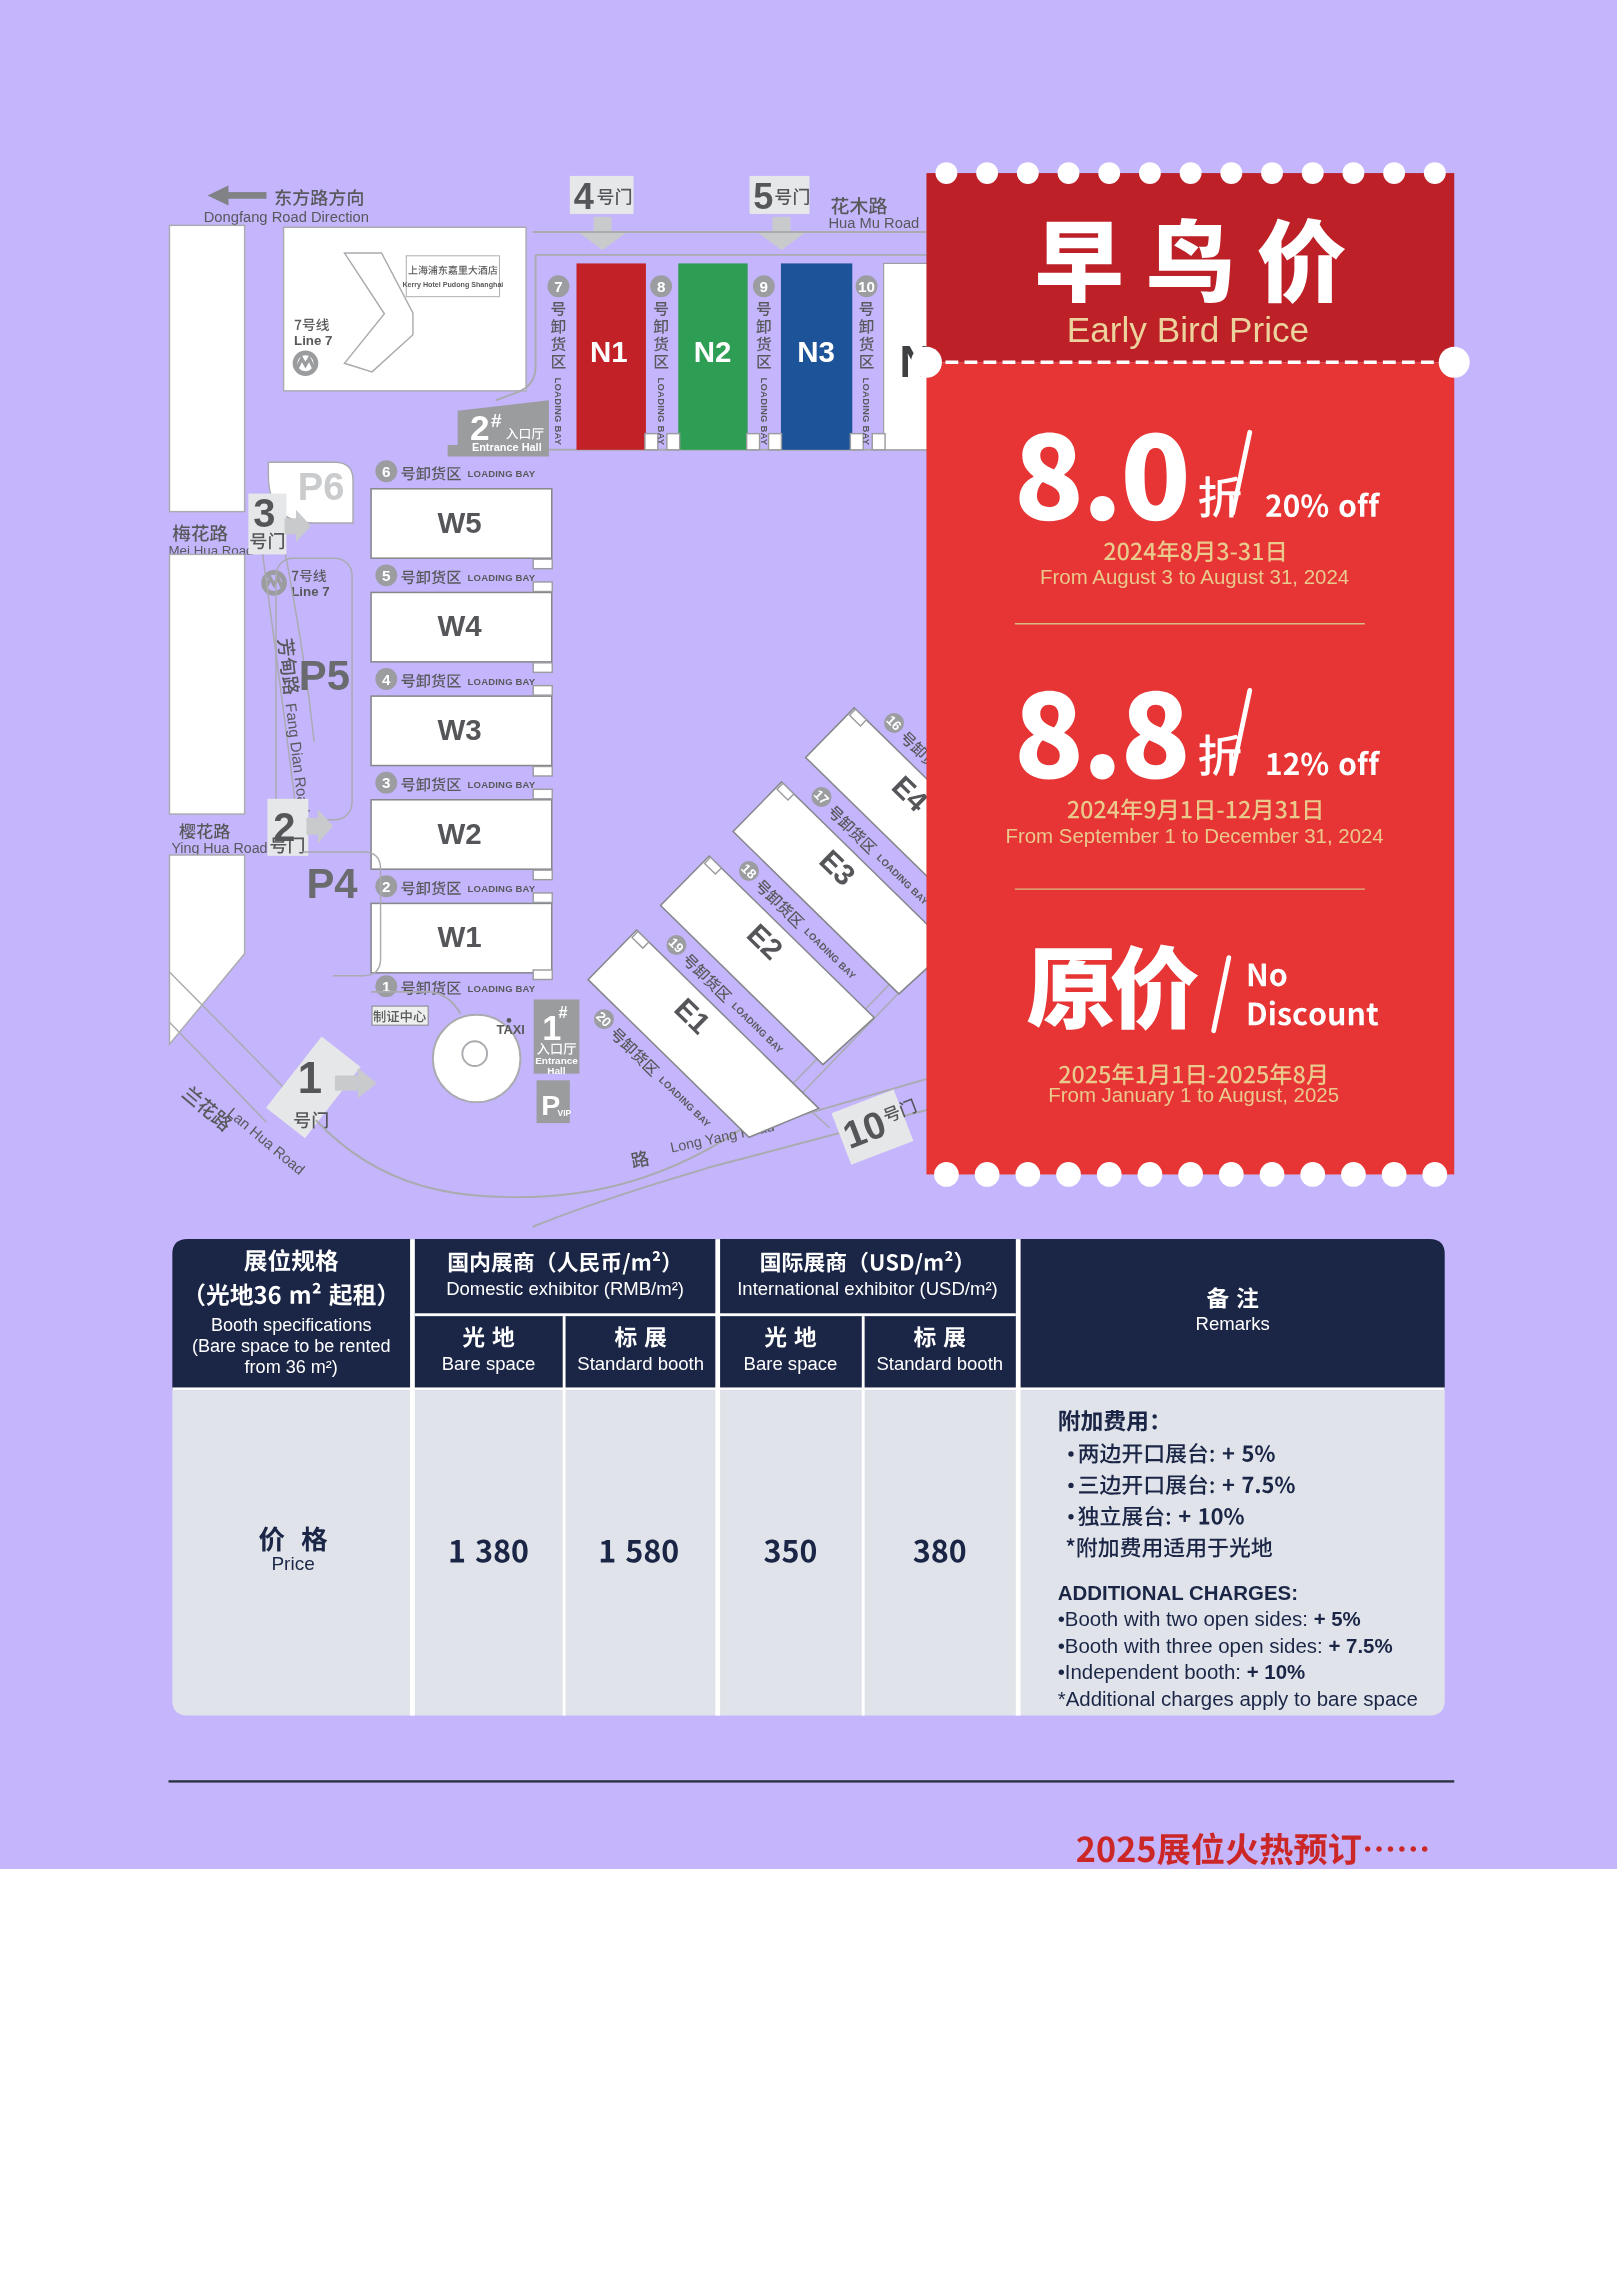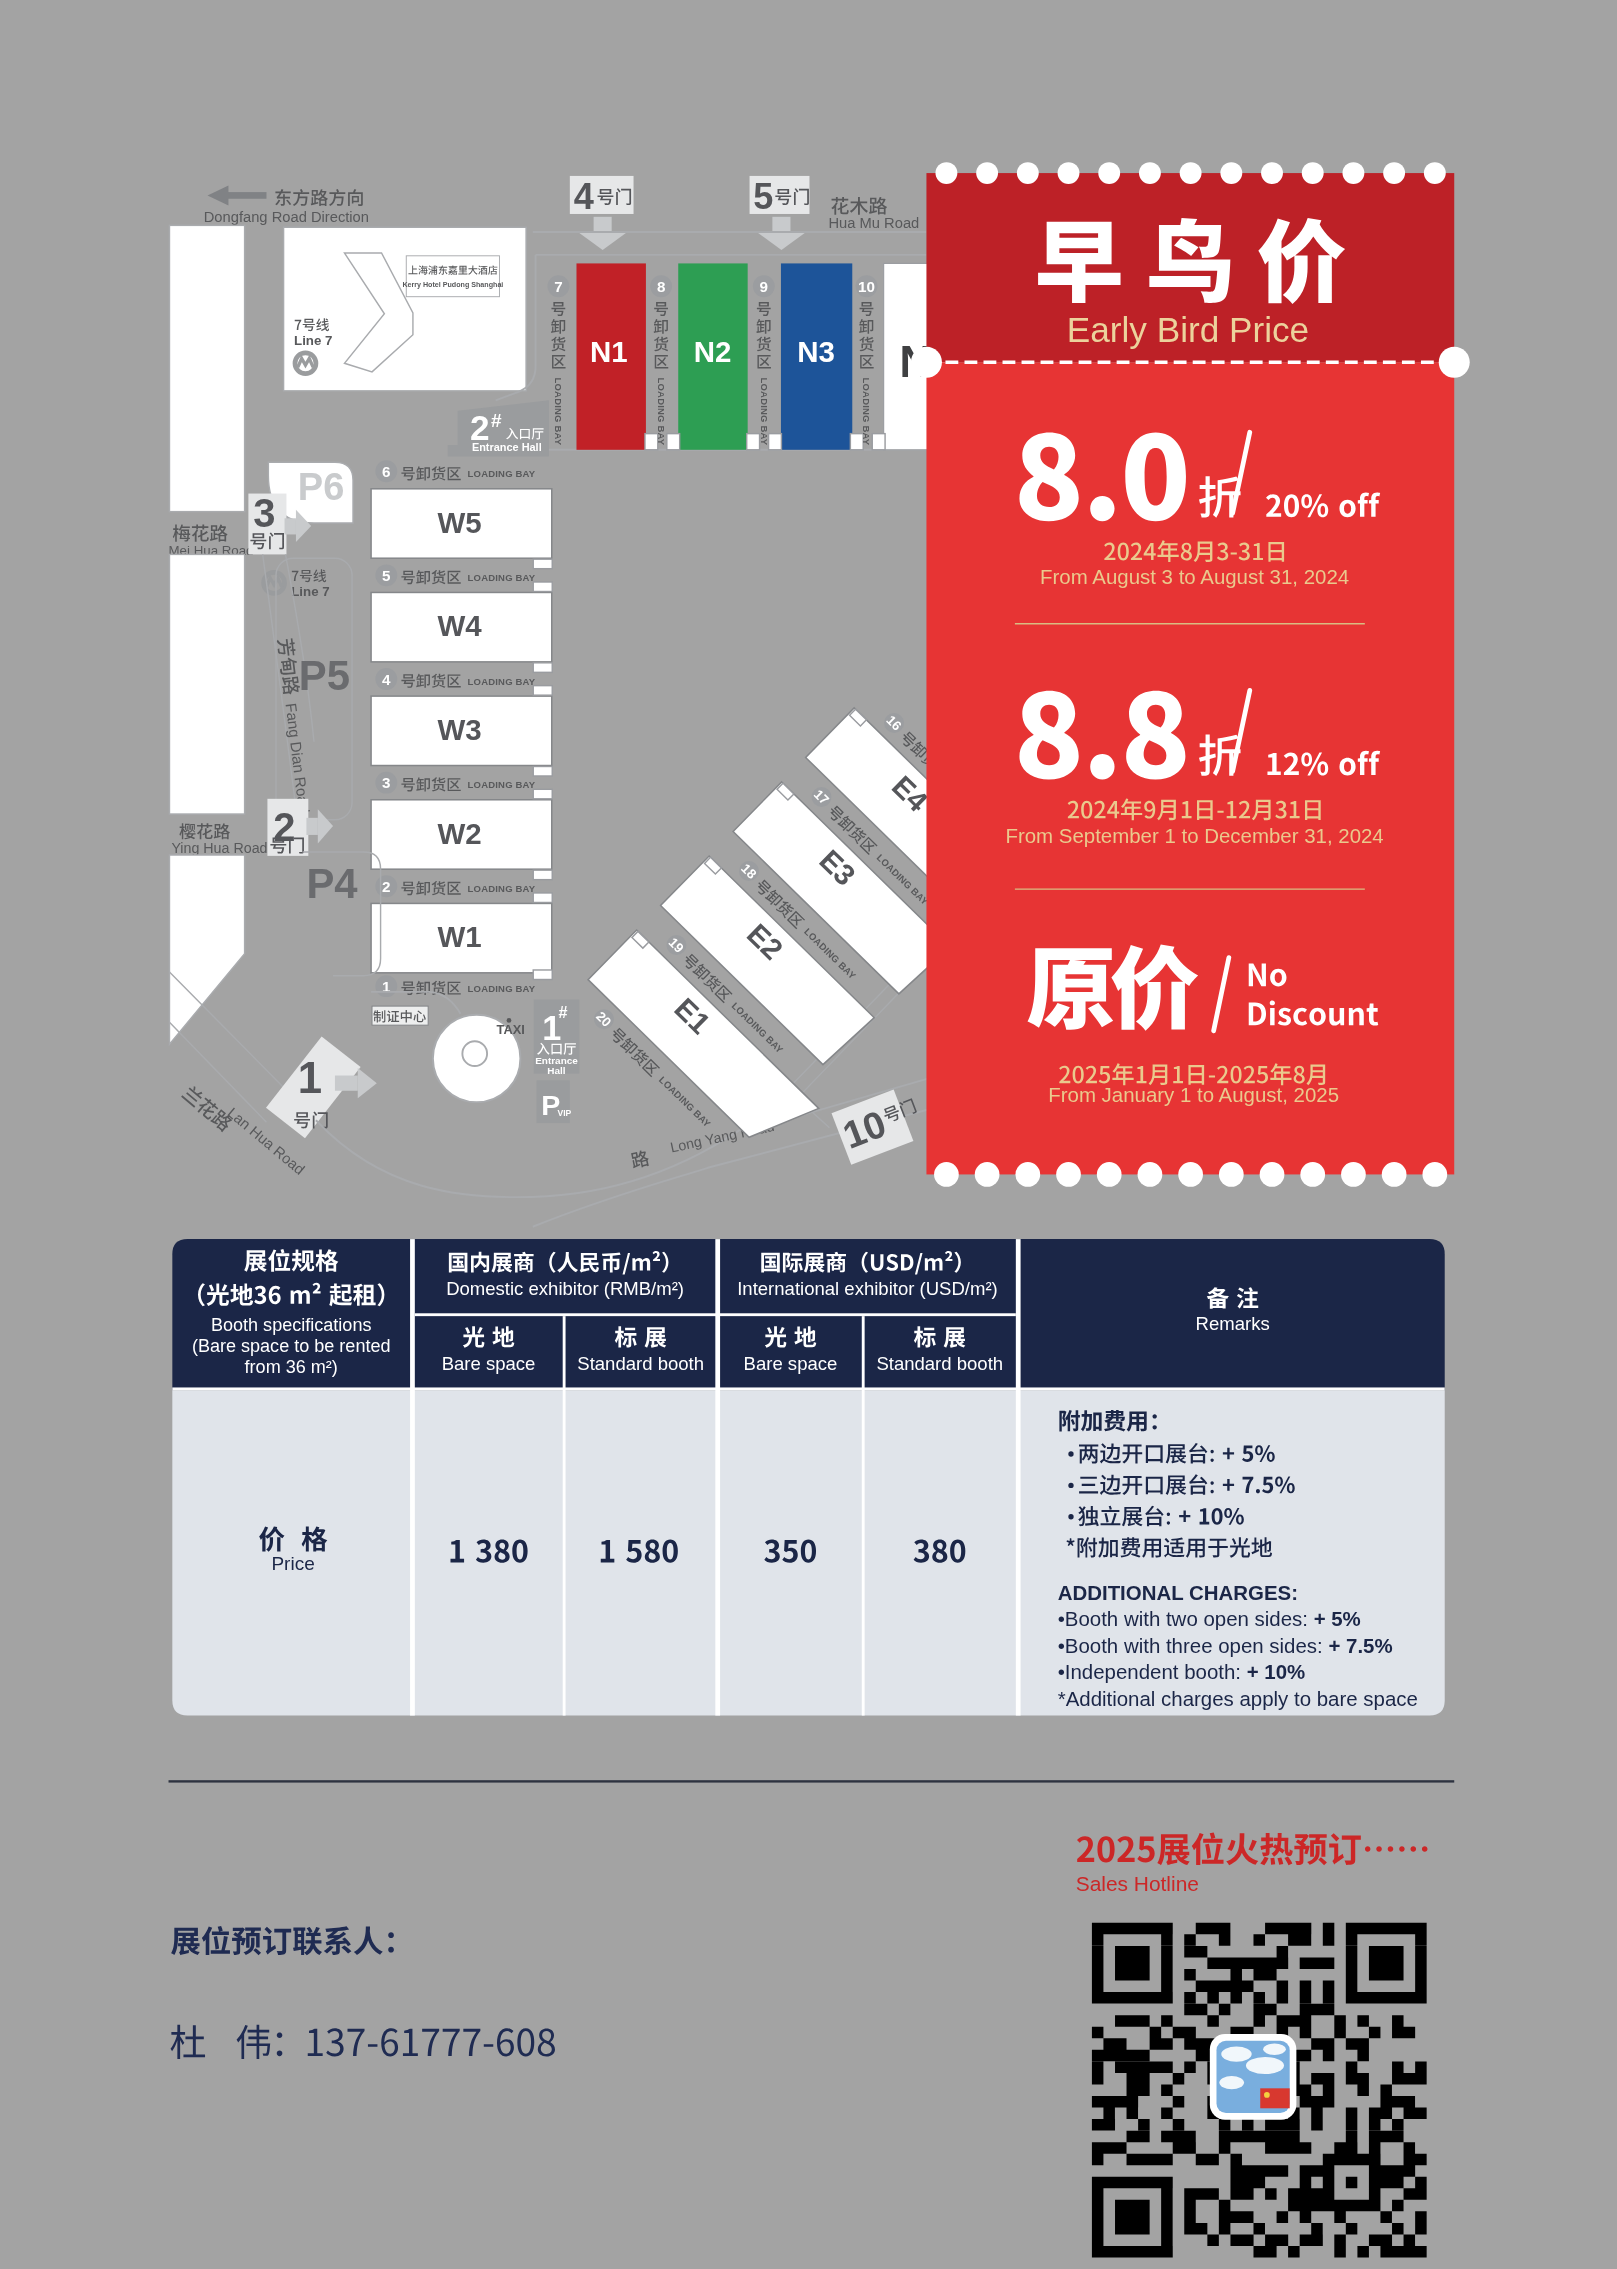--- a/index.html
+++ b/index.html
@@ -1,14 +1,14 @@
 <!DOCTYPE html>
 <html style="font-size:15px"><head><meta charset="utf-8"><style>
 html,body{margin:0;padding:0;background:#fff}
-.page{position:relative;width:1618px;height:2269px;background:#a3a3a3;overflow:hidden}
+.page{position:relative;width:1618px;height:1869px;background:#c4b5fd;overflow:hidden}
 text{font-family:"Liberation Sans",sans-serif}
 </style></head><body>
 <div class="page">
 <svg width="1618" height="2269" viewBox="0 0 1701 2386">
 <defs>
 <path id="hx" d="M4.4 -11.6H11.5V-9.7H4.4ZM2.9 -12.9V-8.4H13.1V-12.9ZM0.9 -7.1V-5.7H4.1C3.8 -4.7 3.4 -3.6 3.1 -2.8H11.4C11.1 -1.3 10.8 -0.5 10.5 -0.2C10.3 -0.1 10.1 -0.1 9.7 -0.1C9.2 -0.1 8 -0.1 6.9 -0.2C7.2 0.2 7.4 0.8 7.5 1.3C8.6 1.3 9.6 1.3 10.2 1.3C10.9 1.3 11.3 1.2 11.8 0.8C12.4 0.3 12.7 -0.9 13.1 -3.5C13.1 -3.8 13.2 -4.2 13.2 -4.2H5.3L5.8 -5.7H15V-7.1Z M18.8 -13.6C18.4 -12 17.6 -10.4 16.7 -9.5C17 -9.3 17.6 -8.8 17.8 -8.6C18.3 -9.1 18.7 -9.8 19.1 -10.5H20.2V-8.4H16.7V-7.1H20.2V-1.5L18.9 -1.3V-6H17.6V-1.1L16.5 -0.9L16.7 0.6C18.8 0.2 21.8 -0.3 24.6 -0.8L24.6 -2.2L21.6 -1.7V-4.1H24.1V-5.4H21.6V-7.1H24.6V-8.4H21.6V-10.5H24.3V-11.8H19.7C19.9 -12.3 20 -12.8 20.1 -13.2ZM25.1 -12.6V1.3H26.6V-11.1H29.4V-2.9C29.4 -2.7 29.3 -2.7 29.1 -2.7C28.9 -2.7 28.2 -2.6 27.5 -2.7C27.7 -2.3 28 -1.6 28 -1.1C29 -1.1 29.8 -1.1 30.2 -1.4C30.8 -1.7 30.9 -2.2 30.9 -2.9V-12.6Z M39.2 -4.8V-3.4C39.2 -2.3 38.7 -0.8 32.9 0.1C33.3 0.4 33.7 1 33.9 1.3C39.9 0.1 40.8 -1.8 40.8 -3.4V-4.8ZM40.5 -1C42.4 -0.4 45 0.6 46.3 1.3L47.2 0.1C45.8 -0.6 43.2 -1.5 41.3 -2ZM34.9 -6.7V-1.6H36.4V-5.3H43.7V-1.8H45.3V-6.7ZM40.2 -13.4V-11.1C39.4 -10.9 38.6 -10.8 37.9 -10.6C38.1 -10.3 38.3 -9.8 38.3 -9.5L40.2 -9.9V-9.4C40.2 -8 40.7 -7.6 42.5 -7.6C42.8 -7.6 44.8 -7.6 45.2 -7.6C46.6 -7.6 47.1 -8.1 47.2 -9.9C46.8 -10 46.2 -10.2 45.9 -10.4C45.8 -9.1 45.7 -8.9 45.1 -8.9C44.7 -8.9 43 -8.9 42.6 -8.9C41.9 -8.9 41.7 -8.9 41.7 -9.4V-10.2C43.6 -10.7 45.5 -11.3 46.9 -12L45.9 -13.1C44.9 -12.5 43.4 -12 41.7 -11.5V-13.4ZM37.1 -13.6C36 -12.2 34.3 -11 32.6 -10.2C32.9 -9.9 33.4 -9.4 33.7 -9.1C34.3 -9.4 34.9 -9.8 35.5 -10.3V-7.3H37.1V-11.6C37.6 -12.1 38.1 -12.6 38.5 -13.1Z M62.9 -12.7H49.5V0.9H63.3V-0.6H50.9V-11.3H62.9ZM52.2 -9.2C53.3 -8.2 54.7 -7.1 55.9 -5.9C54.6 -4.7 53.1 -3.5 51.6 -2.7C51.9 -2.4 52.5 -1.8 52.8 -1.5C54.2 -2.4 55.7 -3.6 57 -4.9C58.4 -3.7 59.6 -2.5 60.3 -1.5L61.5 -2.6C60.7 -3.6 59.4 -4.8 58 -6C59.2 -7.3 60.2 -8.6 61 -10L59.6 -10.6C58.9 -9.3 58 -8.1 56.9 -7C55.7 -8.1 54.4 -9.2 53.2 -10Z"></path>
 <path id="vx" d="M-3.7 -11.9H3.6V-10H-3.7ZM-5.3 -13.3V-8.6H5.3V-13.3ZM-7.3 -7.3V-5.9H-4C-4.4 -4.9 -4.8 -3.7 -5.1 -2.9H3.5C3.2 -1.3 2.9 -0.5 2.5 -0.2C2.3 -0.1 2.1 -0.1 1.7 -0.1C1.3 -0.1 0 -0.1 -1.1 -0.2C-0.8 0.2 -0.6 0.8 -0.5 1.3C0.6 1.4 1.7 1.4 2.3 1.3C3 1.3 3.4 1.2 3.9 0.8C4.5 0.3 4.9 -1 5.2 -3.6C5.3 -3.9 5.3 -4.3 5.3 -4.3H-2.8L-2.3 -5.9H7.2V-7.3Z M-5.4 4.5C-5.8 6.1 -6.6 7.7 -7.6 8.7C-7.2 8.9 -6.6 9.4 -6.4 9.6C-5.9 9.1 -5.5 8.4 -5.1 7.7H-3.9V9.8H-7.5V11.2H-3.9V17L-5.3 17.2V12.3H-6.6V17.4L-7.8 17.5L-7.5 19.1C-5.3 18.7 -2.2 18.2 0.6 17.7L0.6 16.2L-2.5 16.7V14.3H0.1V12.9H-2.5V11.2H0.6V9.8H-2.5V7.7H0.3V6.3H-4.5C-4.3 5.8 -4.1 5.3 -4 4.8ZM1.1 5.5V19.9H2.7V7H5.6V15.5C5.6 15.7 5.5 15.7 5.3 15.8C5.1 15.8 4.4 15.8 3.6 15.7C3.8 16.2 4.1 16.9 4.1 17.4C5.2 17.4 5.9 17.3 6.4 17C7 16.8 7.1 16.3 7.1 15.5V5.5Z M-0.9 32.1V33.5C-0.9 34.6 -1.4 36.1 -7.3 37.1C-6.9 37.5 -6.5 38.1 -6.3 38.4C-0.1 37.1 0.8 35.2 0.8 33.5V32.1ZM0.5 36C2.5 36.6 5.2 37.6 6.5 38.4L7.4 37.1C6 36.4 3.3 35.4 1.3 34.9ZM-5.3 30.1V35.3H-3.7V31.5H3.8V35.2H5.5V30.1ZM0.2 23.1V25.5C-0.6 25.7 -1.4 25.9 -2.2 26.1C-2 26.4 -1.8 26.9 -1.7 27.2L0.2 26.8V27.3C0.2 28.8 0.7 29.2 2.5 29.2C2.9 29.2 5 29.2 5.4 29.2C6.8 29.2 7.3 28.7 7.5 26.8C7.1 26.7 6.4 26.5 6.1 26.2C6 27.6 5.9 27.9 5.3 27.9C4.8 27.9 3.1 27.9 2.7 27.9C1.9 27.9 1.8 27.8 1.8 27.3V26.5C3.8 26 5.7 25.4 7.1 24.6L6.1 23.5C5 24.1 3.5 24.7 1.8 25.1V23.1ZM-3 23C-4.1 24.4 -5.9 25.7 -7.7 26.5C-7.3 26.8 -6.8 27.3 -6.5 27.6C-5.9 27.3 -5.2 26.9 -4.6 26.4V29.5H-3V25.1C-2.5 24.6 -2 24 -1.6 23.5Z M7.1 42.4H-6.7V56.4H7.5V54.9H-5.2V43.9H7.1ZM-3.9 46.1C-2.7 47.1 -1.4 48.2 -0.1 49.4C-1.5 50.7 -3 51.9 -4.6 52.7C-4.2 53 -3.6 53.6 -3.3 53.9C-1.8 53 -0.3 51.8 1 50.4C2.4 51.7 3.7 52.9 4.5 53.9L5.7 52.8C4.9 51.8 3.5 50.5 2.1 49.3C3.3 48 4.3 46.6 5.2 45.2L3.7 44.6C3 45.9 2 47.1 1 48.3C-0.3 47.2 -1.7 46.1 -2.9 45.1Z"></path>
 <path id="hm" d="M5.2 -13.7H13.7V-11.5H5.2ZM3.4 -15.3V-9.9H15.6V-15.3ZM1.1 -8.4V-6.8H4.9C4.5 -5.6 4 -4.3 3.6 -3.4H13.5C13.2 -1.5 12.9 -0.6 12.4 -0.3C12.2 -0.1 12 -0.1 11.5 -0.1C11 -0.1 9.6 -0.1 8.2 -0.2C8.6 0.3 8.8 1 8.9 1.5C10.2 1.6 11.4 1.6 12.1 1.5C12.9 1.5 13.5 1.4 14 0.9C14.7 0.3 15.1 -1.1 15.5 -4.2C15.6 -4.5 15.6 -5 15.6 -5H6.3L6.9 -6.8H17.8V-8.4Z M21.3 -15.2C22.2 -14.1 23.4 -12.5 24 -11.6L25.4 -12.6C24.9 -13.6 23.6 -15 22.7 -16.1ZM20.7 -12V1.6H22.5V-12ZM25.9 -15.4V-13.6H34.6V-0.6C34.6 -0.2 34.5 -0.1 34.1 -0.1C33.7 -0.1 32.4 -0.1 31.1 -0.1C31.4 0.3 31.7 1.1 31.7 1.6C33.5 1.6 34.7 1.6 35.5 1.3C36.2 1 36.4 0.5 36.4 -0.6V-15.4Z"></path>
 </defs>
 

